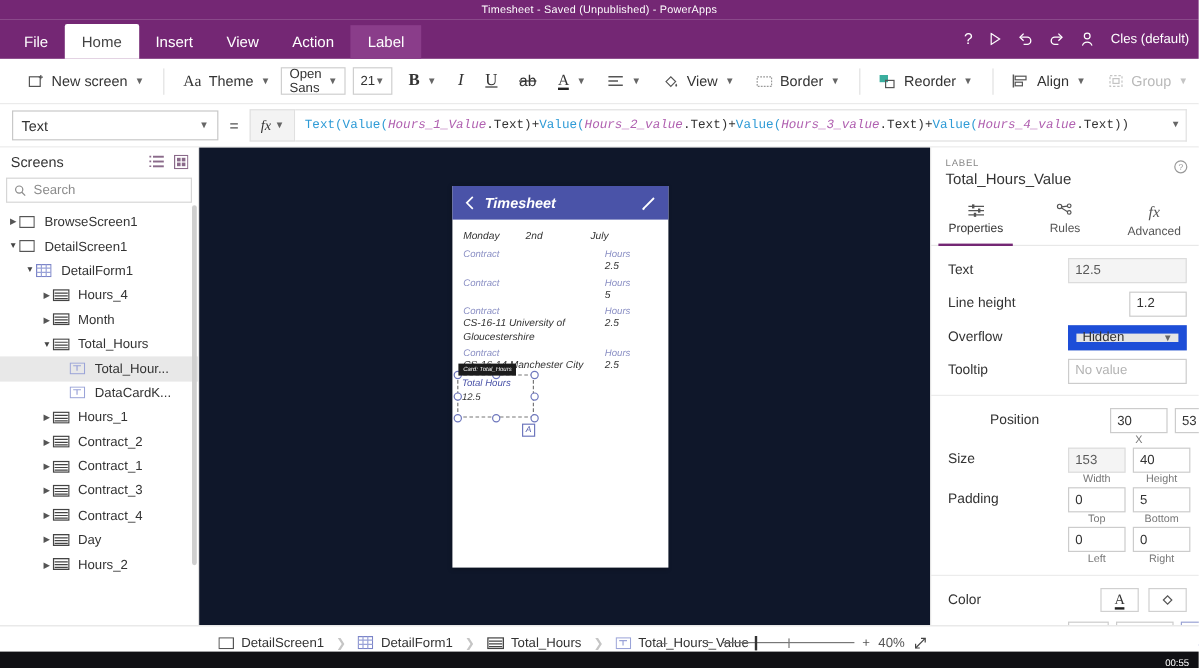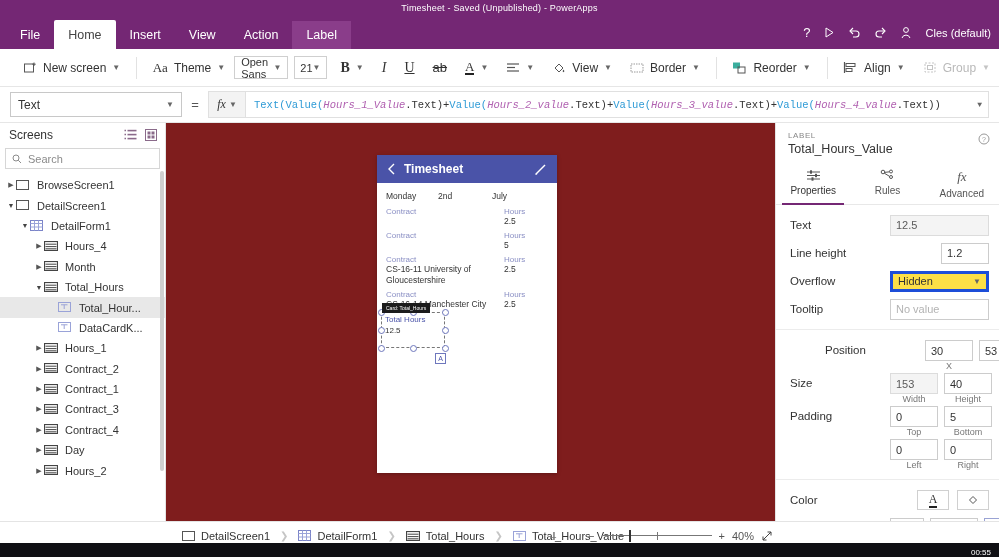--- a/index.html
+++ b/index.html
@@ -110,21 +110,21 @@
   .tree { margin-top: 6px; font-size: 11px; color: #333; overflow: hidden; height: 350px; }
   .node { display: flex; align-items: center; height: 20.4px; white-space: nowrap; }
   .node.sel { background: #e8e8e8; }
   .arr { width: 10px; font-size: 7px; color: #555; text-align: center; flex: none; }
   .arr.open { color: #444; }
   .nicon { width: 15px; height: 11px; flex: none; margin-right: 6px; }
   .ntext { overflow: hidden; text-overflow: ellipsis; }
   .scrollbar { position: absolute; right: 1px; top: 48px; width: 4px; height: 300px; background: #cfcfcf; border-radius: 2px; }
 
   
-  .canvas { flex: 1; background: #7f1d1d; position: relative; }
+  .canvas { flex: 1; background: #0f172a; position: relative; font-style: italic; }
   .phone {
     position: absolute; left: 211px; top: 32px; width: 180px; height: 318px;
     background: #fff; box-shadow: 0 1px 4px rgba(0,0,0,.25);
   }
   .phone-head {
     height: 28px; background: #4a53a8; color: #fff; display: flex; align-items: center;
     padding: 0 10px; justify-content: space-between;
   }
   .phone-title { font-size: 12px; font-weight: bold; }
   .phone-body { padding: 8px 9px 0 9px; }
@@ -187,21 +187,21 @@
   .pinput.narrow { width: 44px; }
   .toggle {
     width: 30px; height: 14px; border-radius: 8px; background: #742774; position: relative;
   }
   .toggle::after {
     content: ""; position: absolute; right: 2px; top: 2px; width: 10px; height: 10px;
     border-radius: 50%; background: #fff;
   }
   .onlbl { font-size: 11px; color: #333; margin-right: 7px; }
   .sel-drop {
-    width: 100px; height: 21px; border: 3px solid #1d4ed8; background: #fde047;
+    width: 100px; height: 21px; border: 7px solid #1d4ed8; background: #e5e5e5;
     display: flex; align-items: center; justify-content: space-between;
     padding: 0 5px; font-size: 11px;
   }
   .grid2 { display: flex; gap: 6px; }
   .subcap { font-size: 9px; color: #777; text-align: center; }
   .pdivider { height: 1px; background: #ececec; margin: 6px 0; }
   .colorbtn {
     width: 32px; height: 20px; border: 1px solid #d0d0d0; background: #fff;
     display: flex; align-items: center; justify-content: center;
   }

